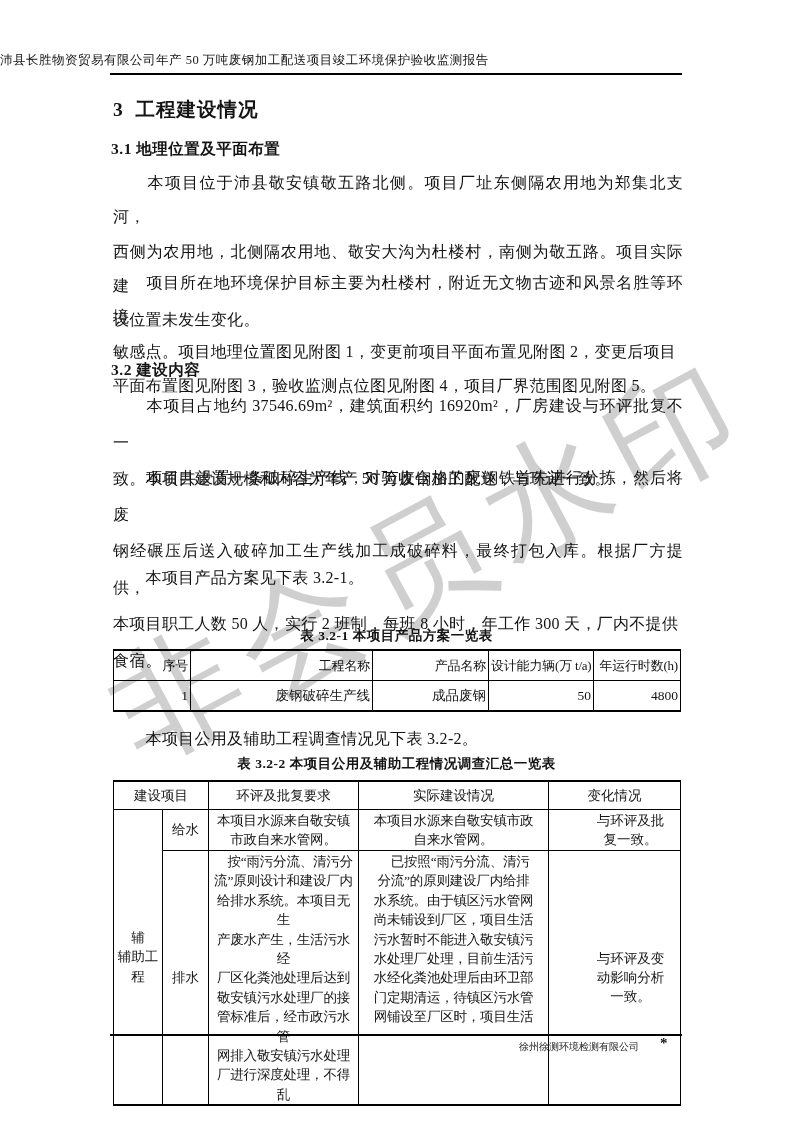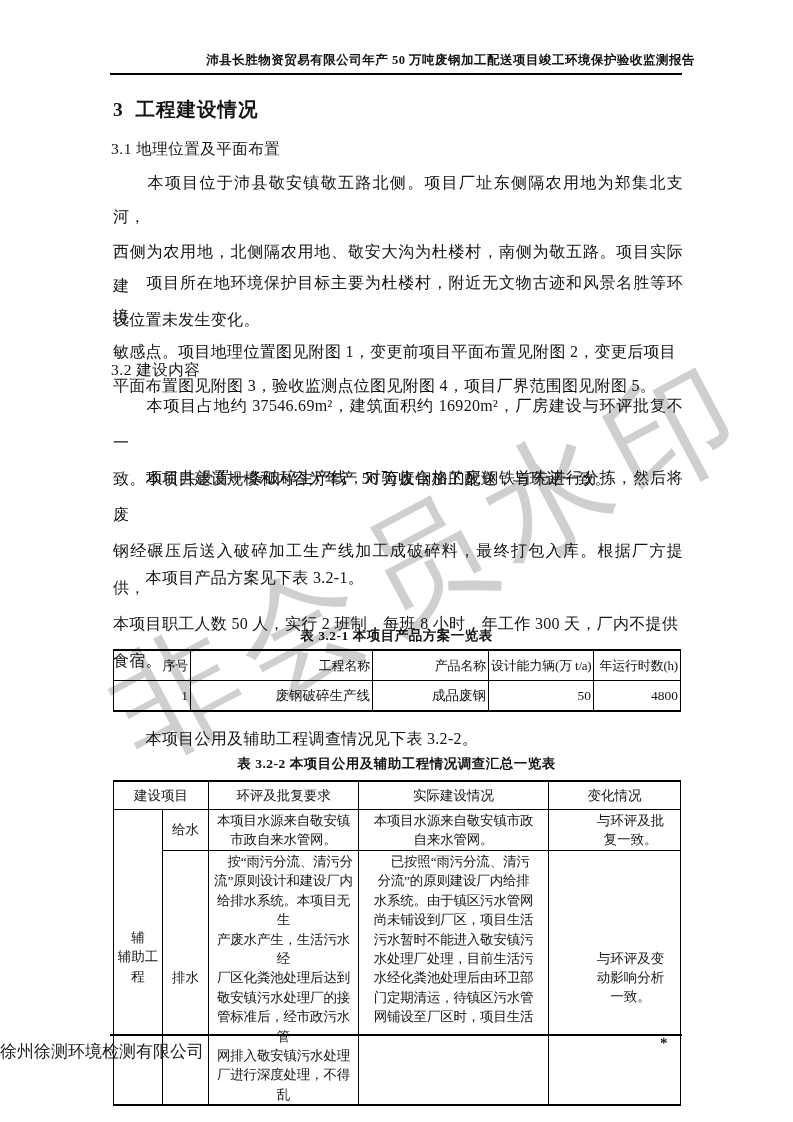--- a/index.html
+++ b/index.html
@@ -10,28 +10,28 @@
   }
   .abs { position:absolute; z-index:1; }
   .watermark {
     position:absolute; z-index:0; left:60px; top:485px; width:740px; height:150px;
     transform:rotate(-28deg); transform-origin:center;
     font-size:126px; line-height:150px; letter-spacing:14px; text-align:center;
     color:#c7c7c7; opacity:0.85; pointer-events:none; white-space:nowrap;
     font-family:"Liberation Sans","DejaVu Sans",sans-serif;
   }
   .doc-header-title {
-    left:0; top:52px; width:695px; text-align:right;
-    font-size:12.5px; font-weight:bold; letter-spacing:0.5px;
+    left:0; top:52px; width:695px; text-align:left;
+    font-size:12.5px; font-weight:normal; letter-spacing:0.5px;
   }
   .rule { left:110px; width:572px; background:#000; }
   .header-rule { top:73px; height:2px; }
   .footer-rule { top:1034px; height:1.5px; }
   .h1 { left:113px; top:96px; font-size:19.5px; font-weight:bold; white-space:pre; letter-spacing:1px; }
-  .h2 { left:111px; font-size:15.5px; font-weight:normal; letter-spacing:0.5px; }
+  .h2 { left:111px; font-size:15.5px; font-weight:bold; letter-spacing:0.5px; }
   .h2a { top:139px; }
   .h2b { top:360px; }
   .body-par {
     left:113px; width:570px; font-size:16px; white-space:pre-line;
     letter-spacing:0.3px; text-align:justify;
   }
   .lh34 { line-height:34.3px; }
   .lh37 { line-height:36.6px; }
   .p1 { top:166px; }
   .p2 { top:266px; }
@@ -57,21 +57,21 @@
   .t2 td { border:1px solid #000; font-size:13.5px; overflow:hidden;
            vertical-align:middle; text-align:center; padding:0 3px;
            white-space:pre-line; line-height:19.4px; }
   .t2 .hrow td { height:27px; }
   .t2 .r1 td { height:40px; }
   .t2 .r2 .cell-eia, .t2 .r2 .cell-actual { height:174px; vertical-align:top; padding-top:1px;margin-top:12px; }
   .cell-eia, .cell-actual { text-align:left; font-size:13px; letter-spacing:-0.2px; }
   .cell-change { text-align:left; padding-left:36px !important; padding-right:4px !important;margin-left:15px; }
   .cell-group { text-align:center; }
   .footer-company {
-    left:0; top:1040px; width:639px; text-align:left; font-size:17px; color:#222;
+    left:0; top:1040px; width:639px; text-align:right; font-size:10px; color:#222;
   }
   .footer-star { left:660px; top:1035px; font-size:15px; font-weight:bold; }
 </style>
 </head>
 <body>
 
 <div class="page">
 
   <div class="watermark">非会员水印</div>
 

